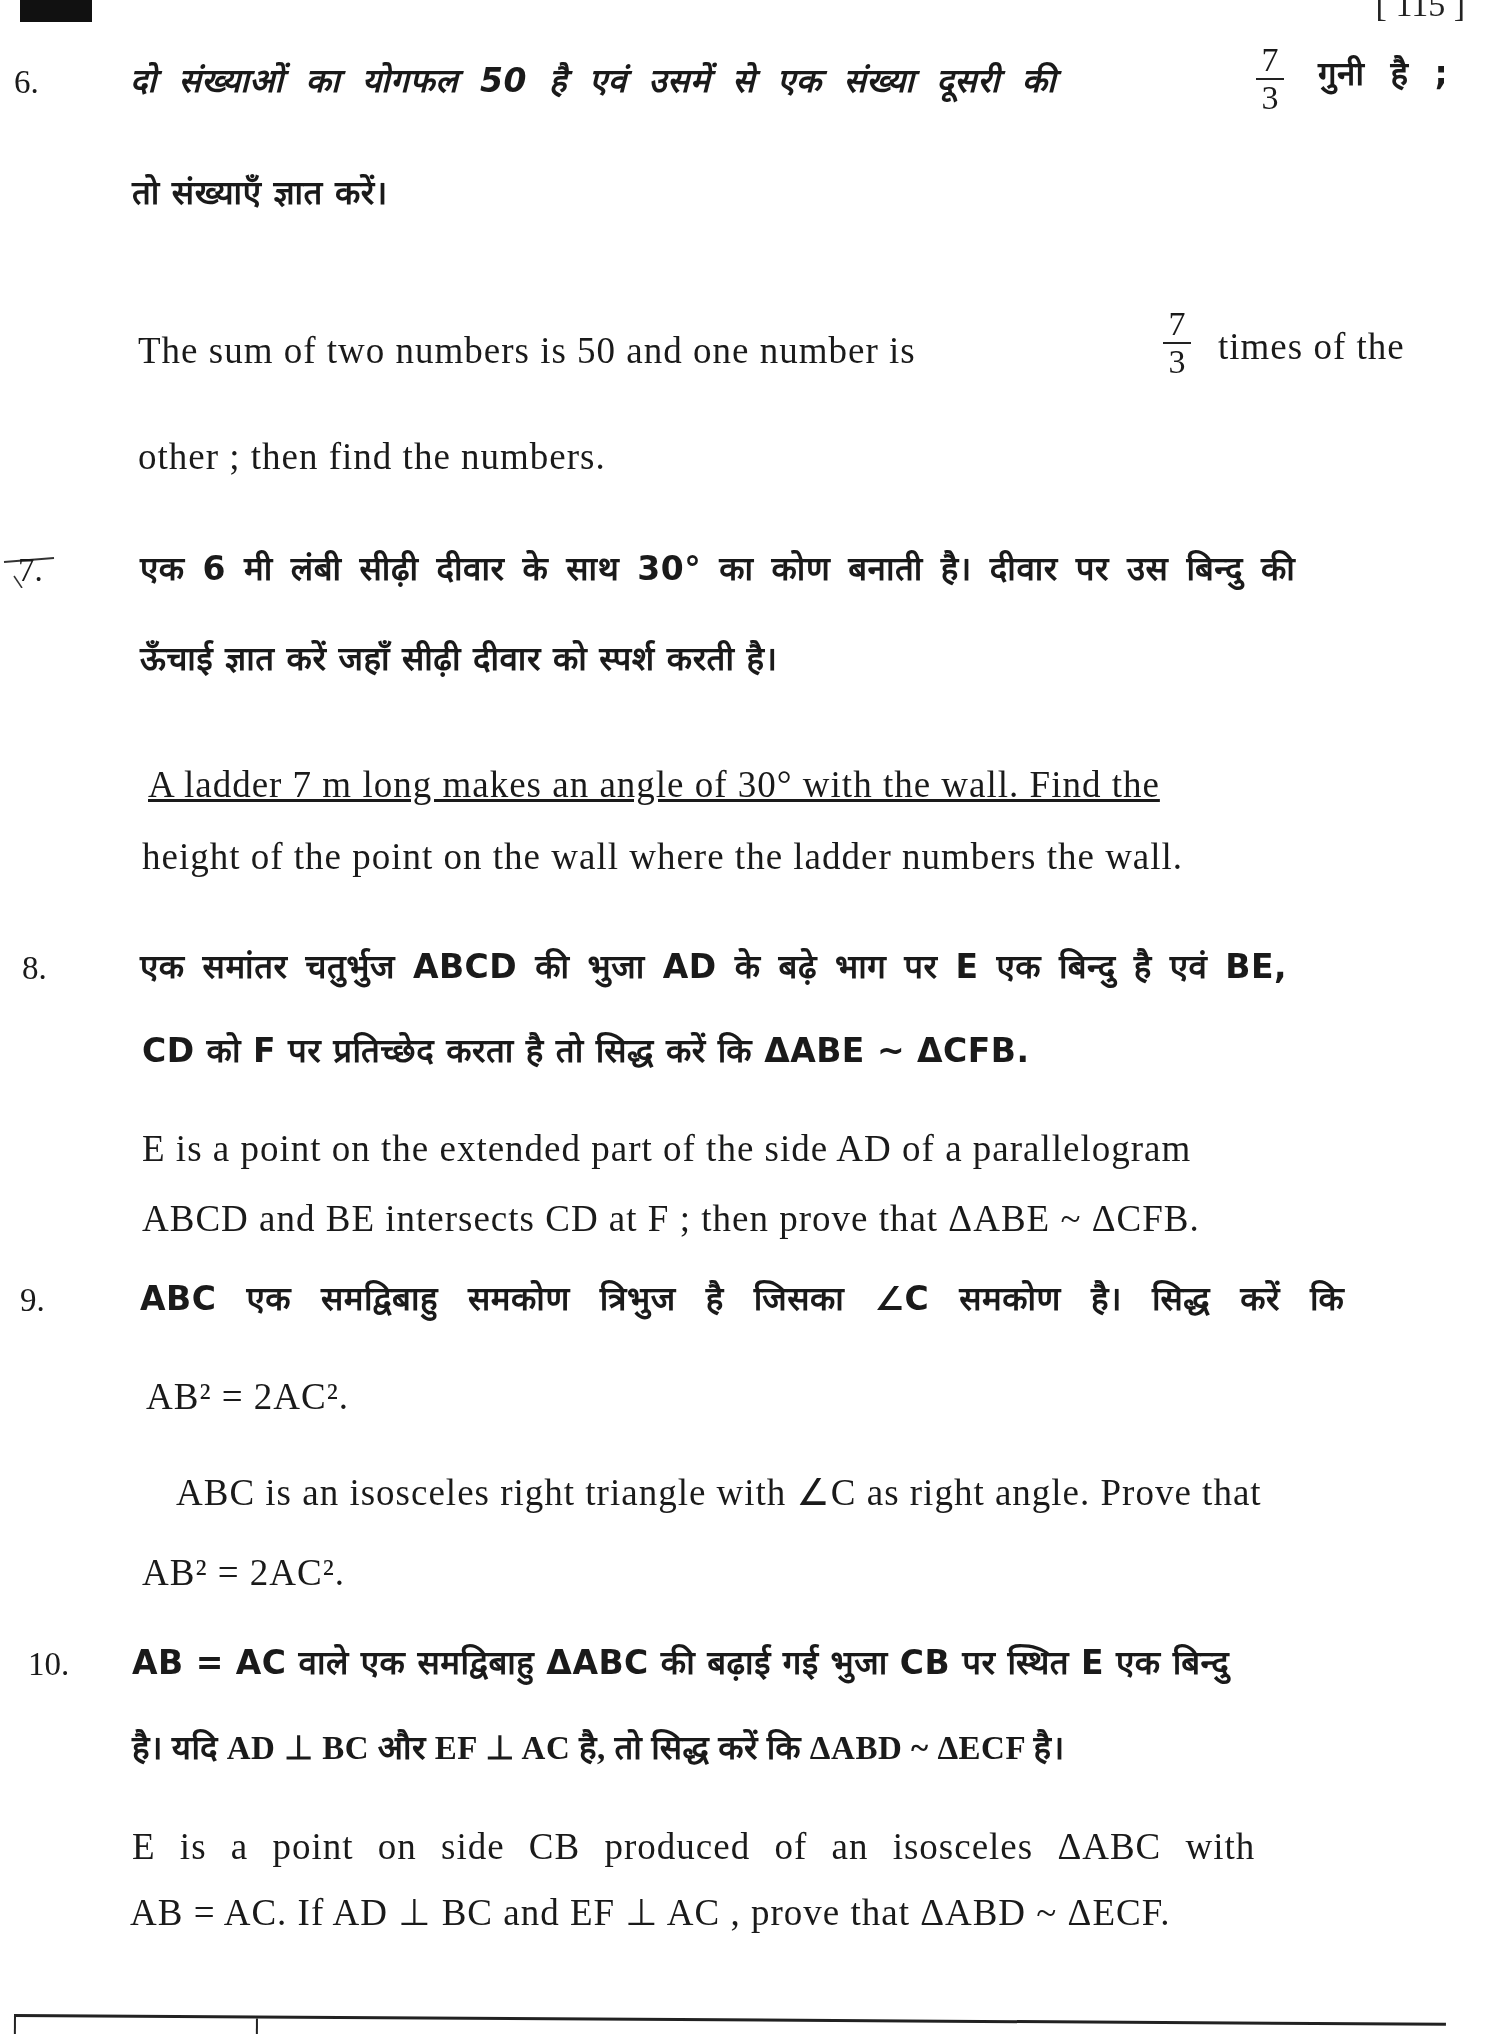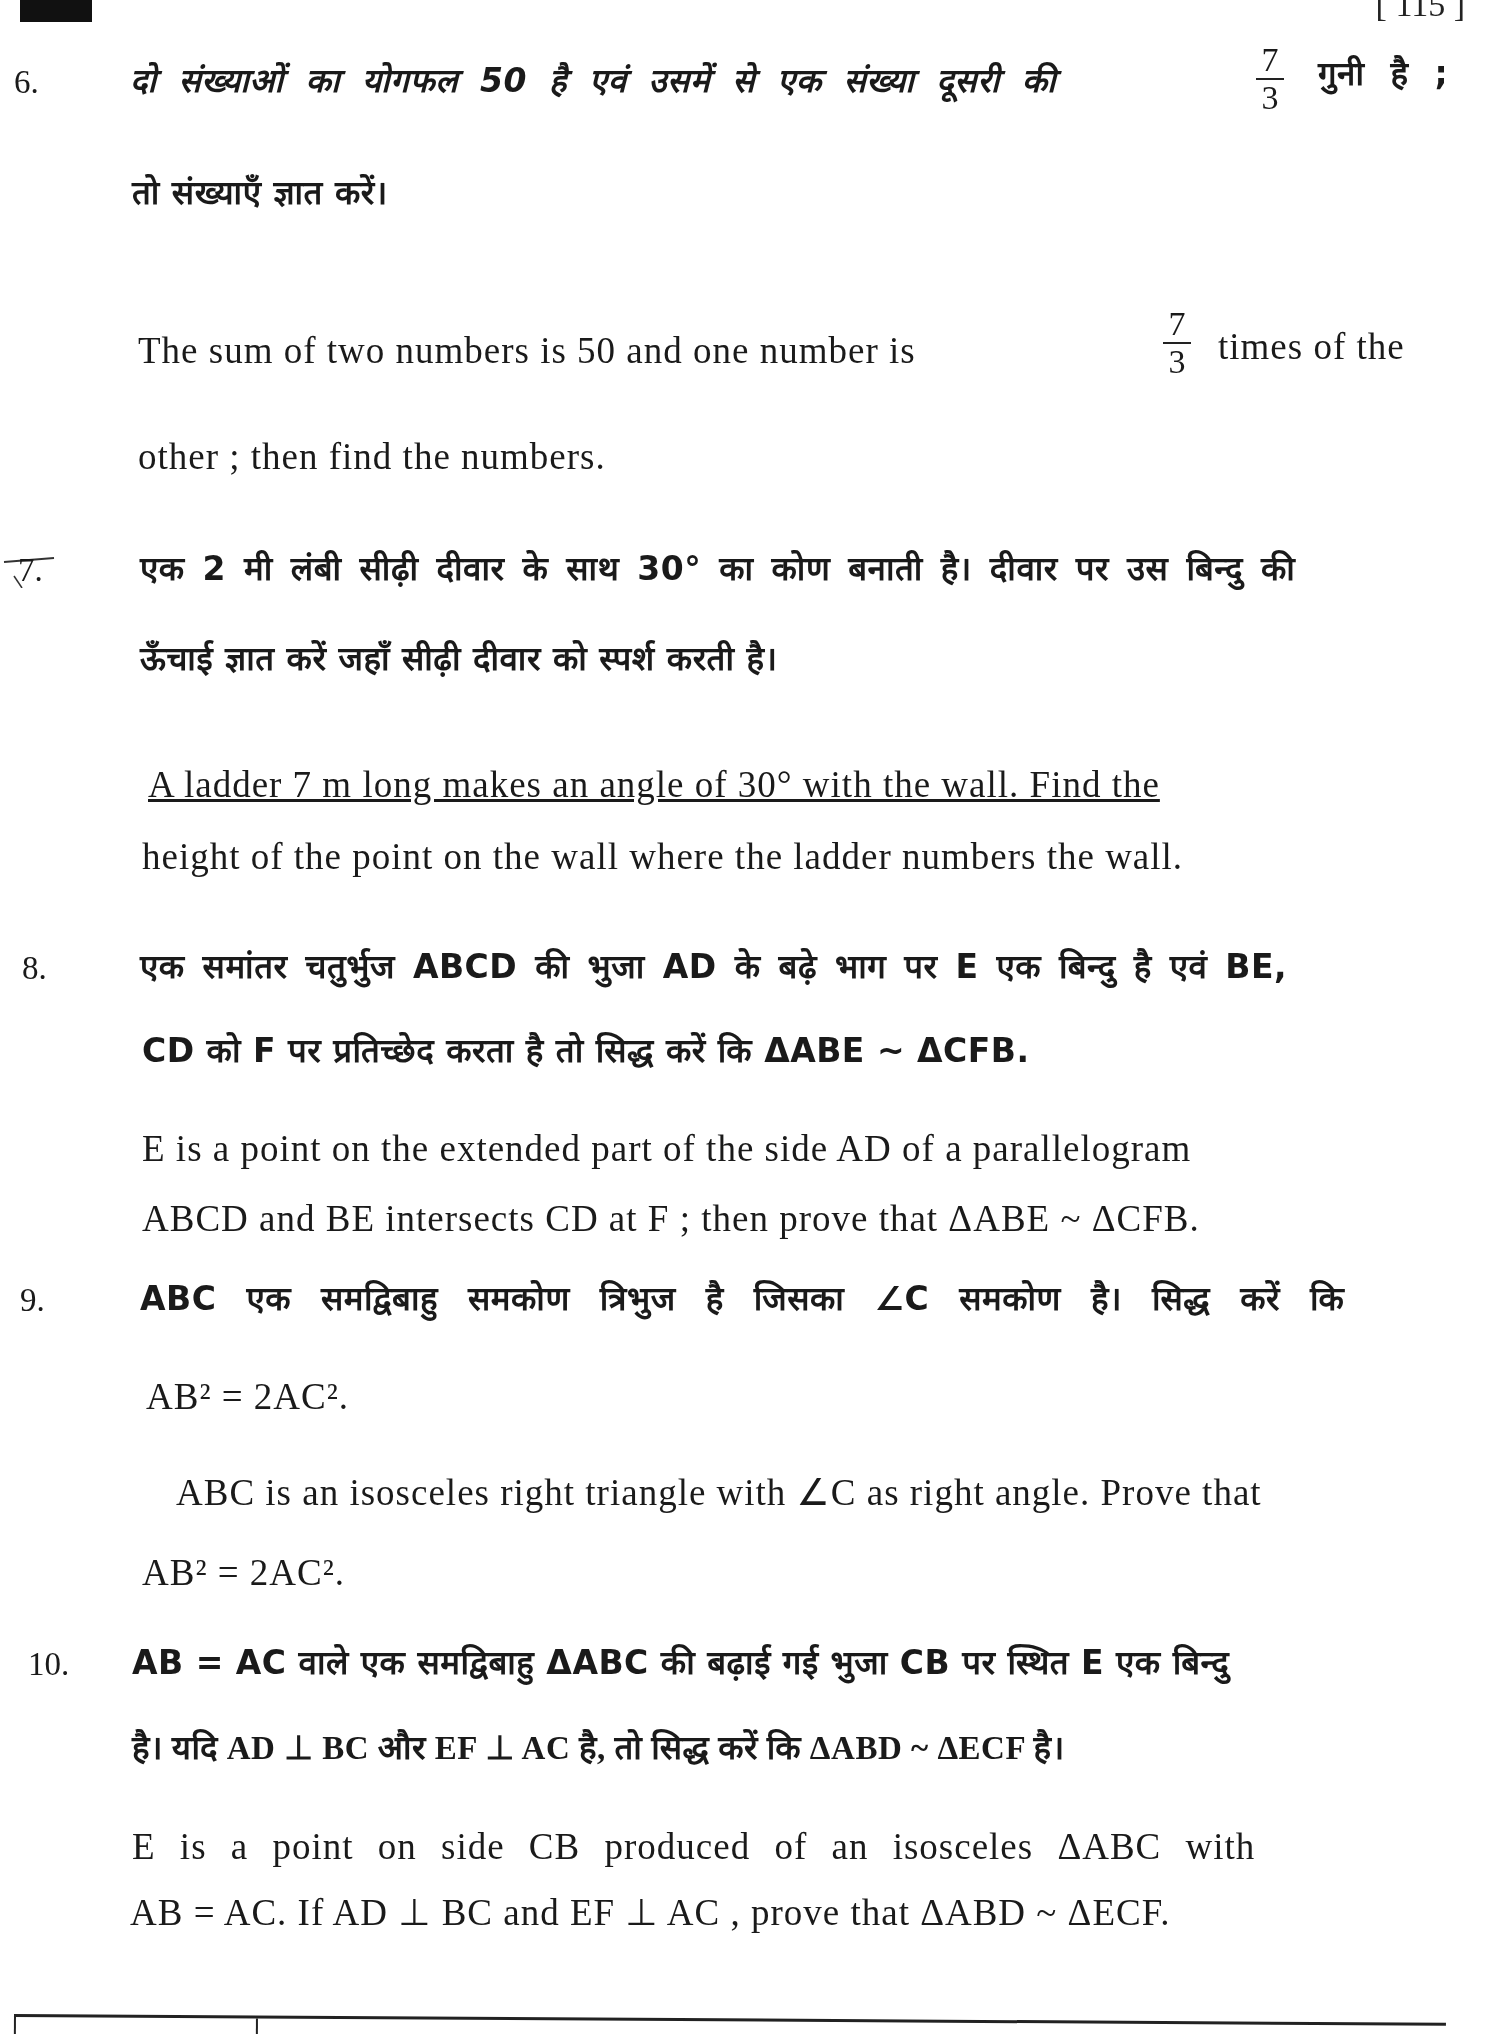--- a/index.html
+++ b/index.html
@@ -40,21 +40,21 @@
   <span class="den">3</span>
 </div>
 <div class="line en" style="left:1218px; top:328px;">times of the</div>
 <div class="line en" style="left:138px; top:438px;">other ; then find the numbers.</div>
 
 <svg class="strike" viewBox="0 0 56 40">
   <line x1="4" y1="14" x2="54" y2="10" stroke="#333" stroke-width="2"></line>
   <line x1="14" y1="28" x2="22" y2="40" stroke="#333" stroke-width="1.5"></line>
 </svg>
 <div class="qnum" style="left:18px; top:552px;">7.</div>
-<div class="line hi" style="left:140px; top:552px; word-spacing:6px;">एक 2 मी लंबी सीढ़ी दीवार के साथ 30° का कोण बनाती है। दीवार पर उस बिन्दु की</div>
+<div class="line hi" style="left:140px; top:552px; word-spacing:6px;">एक 6 मी लंबी सीढ़ी दीवार के साथ 30° का कोण बनाती है। दीवार पर उस बिन्दु की</div>
 <div class="line hi" style="left:140px; top:642px;">ऊँचाई ज्ञात करें जहाँ सीढ़ी दीवार को स्पर्श करती है।</div>
 <div class="line en" style="left:148px; top:766px;text-decoration:underline;">A ladder 7 m long makes an angle of 30° with the wall. Find the</div>
 <div class="line en" style="left:142px; top:838px;">height of the point on the wall where the ladder numbers the wall.</div>
 
 <div class="qnum" style="left:22px; top:950px;">8.</div>
 <div class="line hi" style="left:140px; top:950px; word-spacing:6px;">एक समांतर चतुर्भुज ABCD की भुजा AD के बढ़े भाग पर E एक बिन्दु है एवं BE,</div>
 <div class="line hi" style="left:142px; top:1034px;">CD को F पर प्रतिच्छेद करता है तो सिद्ध करें कि ΔABE ~ ΔCFB.</div>
 <div class="line en" style="left:142px; top:1130px;">E is a point on the extended part of the side AD of a parallelogram</div>
 <div class="line en" style="left:142px; top:1200px;">ABCD and BE intersects CD at F ; then prove that ΔABE ~ ΔCFB.</div>
 

